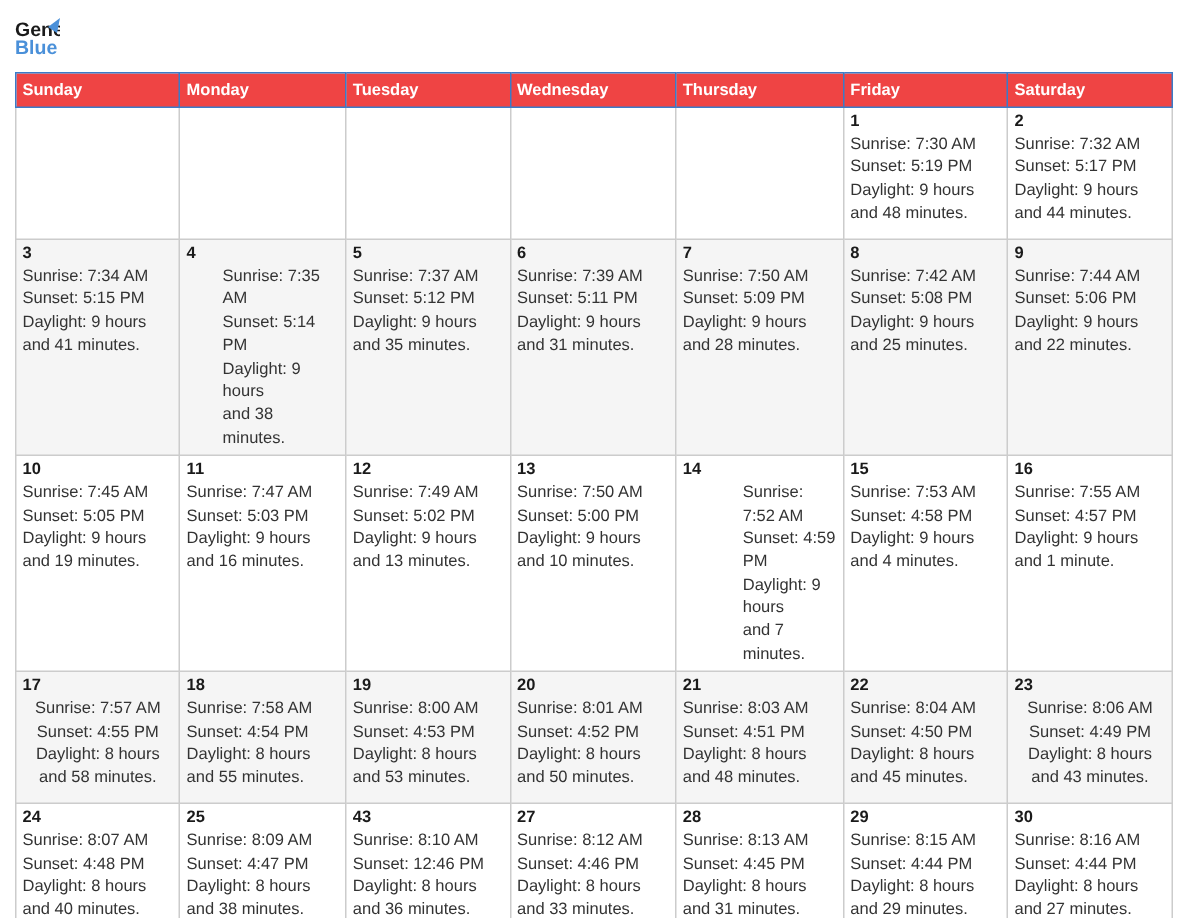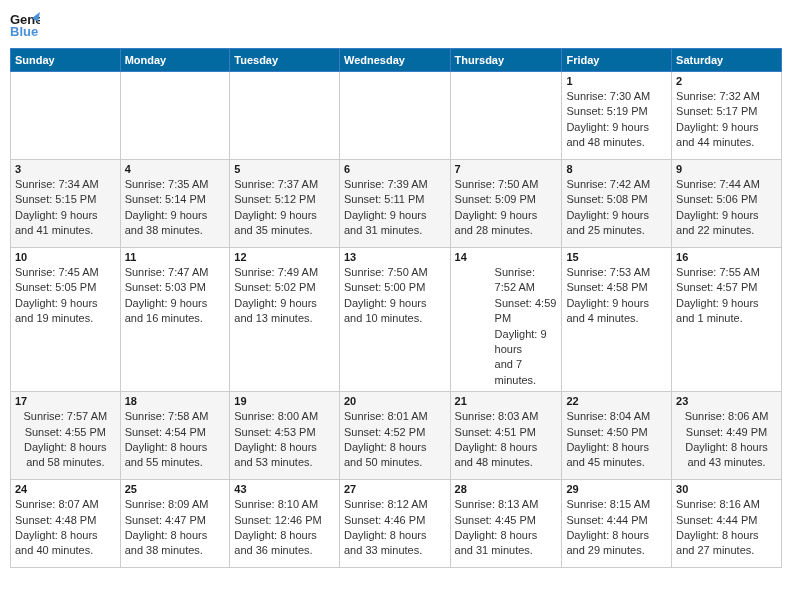--- a/index.html
+++ b/index.html
@@ -12,21 +12,21 @@
     .logo { display: flex; align-items: center; gap: 4px; }
     .logo-icon { width: 30px; height: 30px; }
     
     .title-block { text-align: right; }
     .main-title { font-size: 32px; font-weight: bold; color: #1a1a1a; }
     .subtitle { font-size: 16px; color: #555; }
     
     .calendar { width: 100%; border-collapse: collapse; }
     
     .calendar thead th {
-      background: #0369a1;
+      background: #ef4444;
       color: white;
       font-size: 11px;
       font-weight: bold;
       padding: 5px 4px;
       text-align: left;
       border: 1px solid #3a7bc8;
     }
     
     .calendar tbody td {
       border: 1px solid #ccc;
@@ -120,21 +120,21 @@
         <tr>
           <td>
             <span class="day-number">3</span>
             <div class="day-info" style="white-space: pre-line;">Sunrise: 7:34 AM
 Sunset: 5:15 PM
 Daylight: 9 hours
 and 41 minutes.</div>
           </td>
           <td>
             <span class="day-number">4</span>
-            <div class="day-info" style="white-space: pre-line;">Sunrise: 7:35 AM
+            <div class="day-info" style="white-space: pre-line; margin-left: 24px;">Sunrise: 7:35 AM
 Sunset: 5:14 PM
 Daylight: 9 hours
 and 38 minutes.</div>
           </td>
           <td>
             <span class="day-number">5</span>
             <div class="day-info" style="white-space: pre-line;">Sunrise: 7:37 AM
 Sunset: 5:12 PM
 Daylight: 9 hours
 and 35 minutes.</div>

